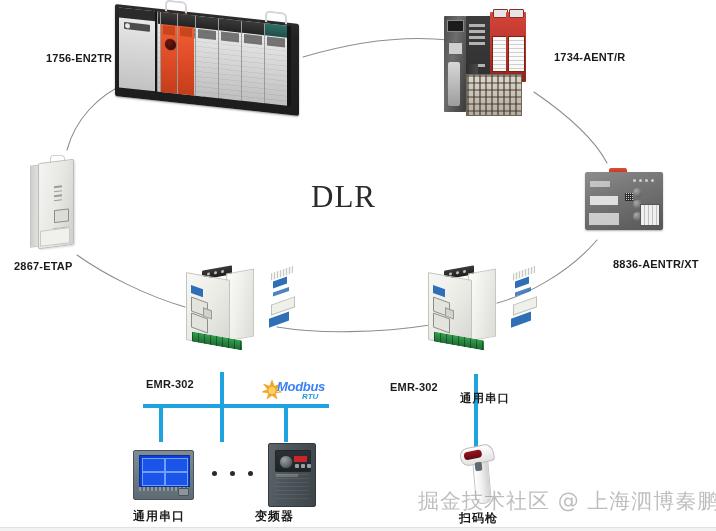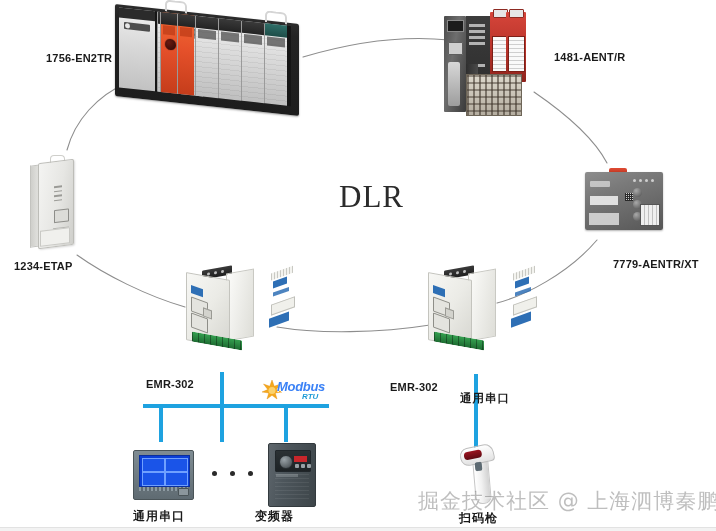--- a/index.html
+++ b/index.html
@@ -34,21 +34,20 @@
     font-size:11.5px;
     letter-spacing:1px;
   }
   .dlr{
     position:absolute;
     font-family:"Liberation Serif", serif;
     font-size:31px;
     color:#2b2b2b;
     letter-spacing:1px;
     white-space:nowrap;
-    margin-left:28px;
   }
 
   
   #ring{position:absolute;left:0;top:0;}
 
   
   .rack{
     position:absolute;
     left:113px;top:8px;width:188px;height:112px;
   }
@@ -545,59 +544,59 @@
       <div class="tab"></div>
         <div class="white"></div>
     </div>
     <div class="redmod" style="left:62px;">
       <div class="tab"></div>
         <div class="white"></div>
     </div>
     <div class="blackrail"></div>
     <div class="term"></div>
   </div>
-  <div class="label" style="left:554px;top:52px;">1481-AENT/R</div>
+  <div class="label" style="left:554px;top:52px;">1734-AENT/R</div>
 
   <div class="aentr">
     <div class="redtop"></div>
     <div class="body">
       <div class="ablogo3"></div>
       <div class="dots">
           <i></i>
           <i></i>
           <i></i>
           <i></i>
         </div>
       <div class="tag"></div>
       <div class="qr"></div>
       <div class="round" style="top:16px"></div>
       <div class="round" style="top:28px"></div>
       <div class="round" style="top:40px"></div>
       <div class="btm"></div>
       <div class="conn"></div>
     </div>
   </div>
-  <div class="label" style="left:613px;top:259px;">7779-AENTR/XT</div>
+  <div class="label" style="left:613px;top:259px;">8836-AENTR/XT</div>
 
   <div class="etap">
     <div class="top-handle"></div>
     <div class="side"></div>
     <div class="face">
       <div class="ledstack">
           <i></i>
           <i></i>
           <i></i>
           <i></i>
         </div>
       <div class="rj45"></div>
       <div class="ablogo4"></div>
     </div>
     <div class="panel"></div>
   </div>
-  <div class="label" style="left:14px;top:261px;">1234-ETAP</div>
+  <div class="label" style="left:14px;top:261px;">2867-ETAP</div>
 
   <div class="emr" style="left:186px;top:268px;">
     <div class="topcap">
         <i style="left:5px"></i>
         <i style="left:12px"></i>
         <i style="left:19px"></i>
       </div>
     <div class="side">
       <div class="vent"></div>
       <div class="dip"></div>

